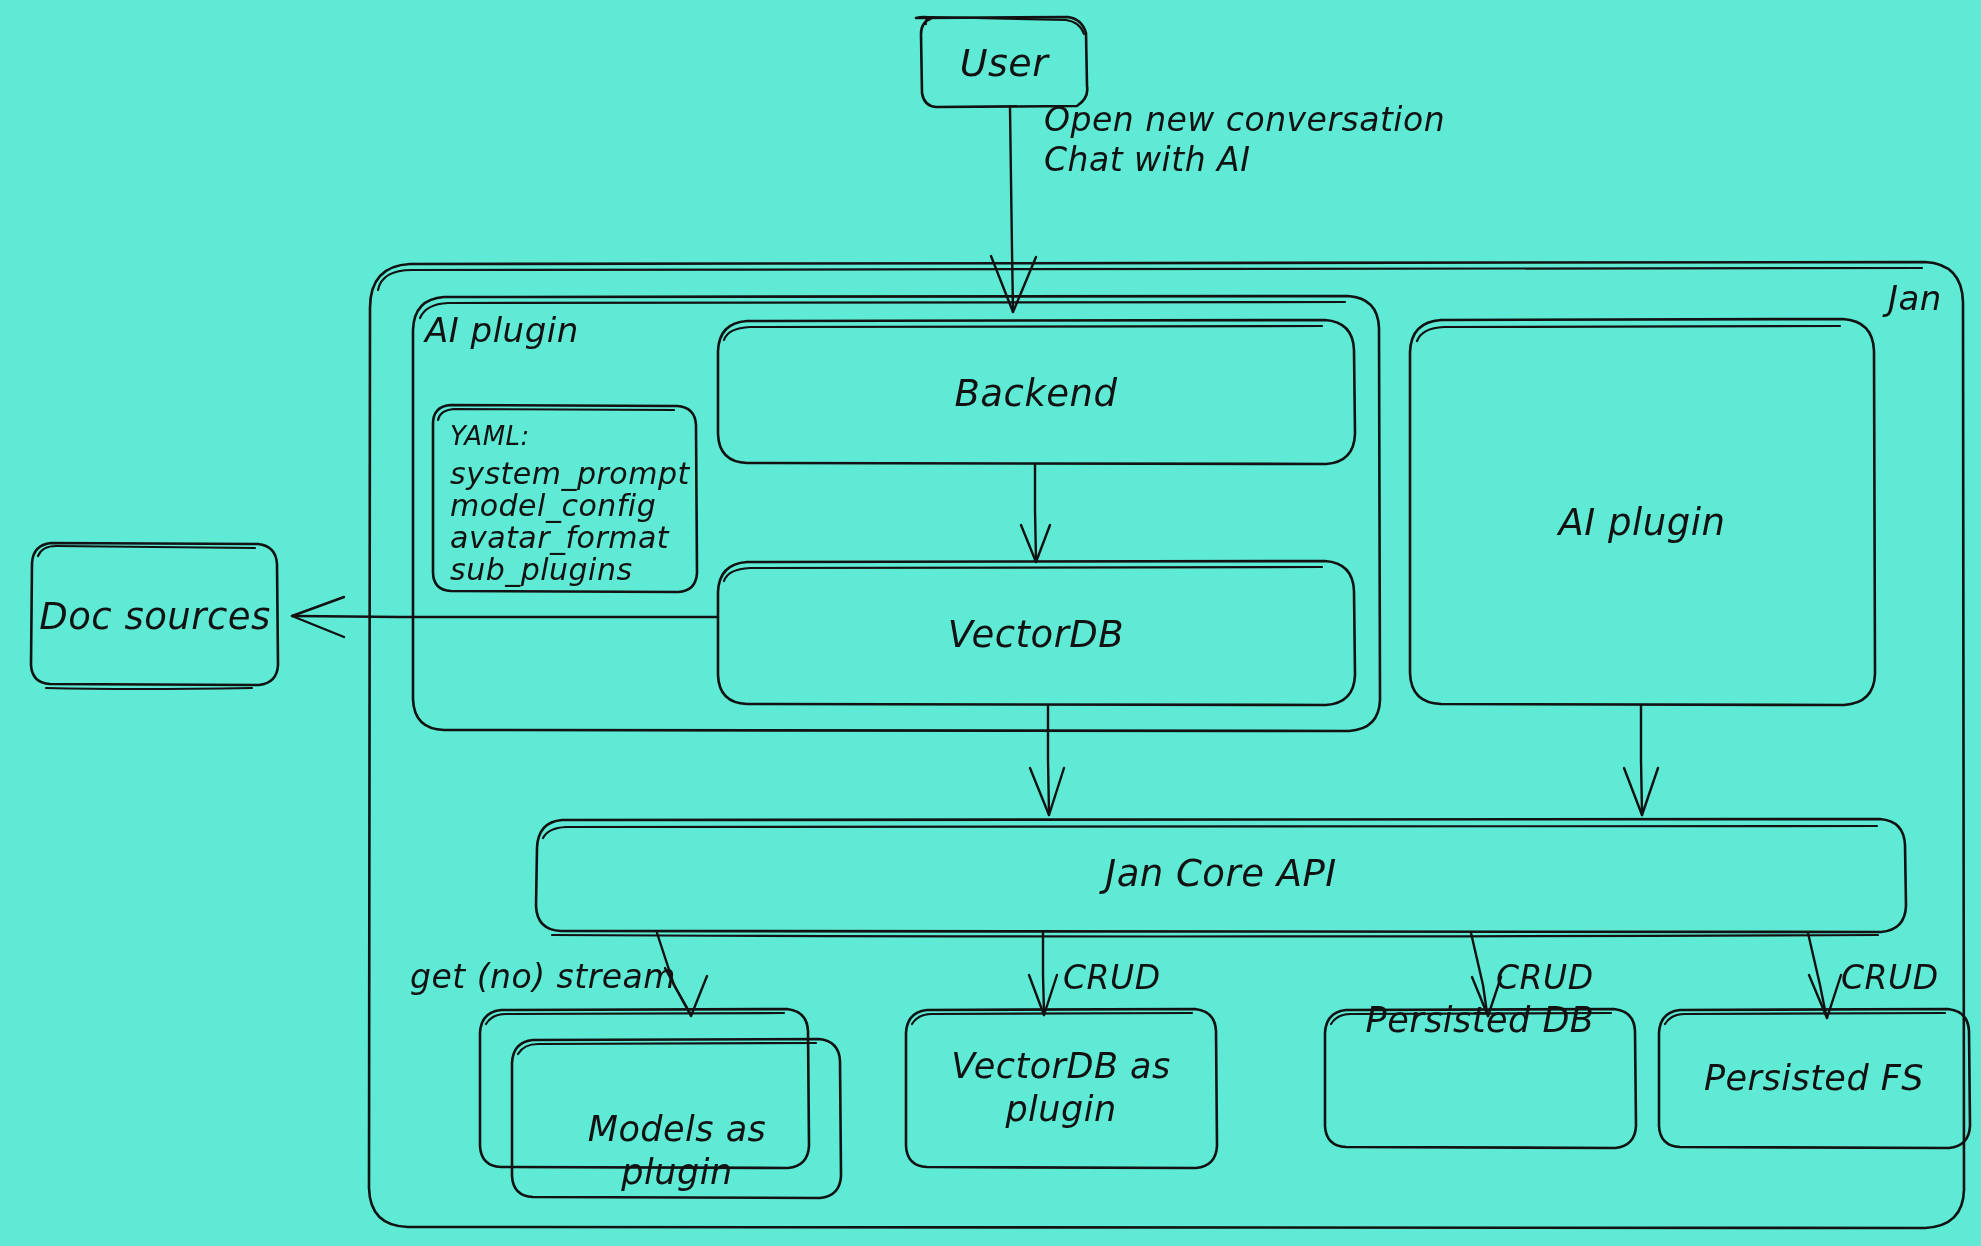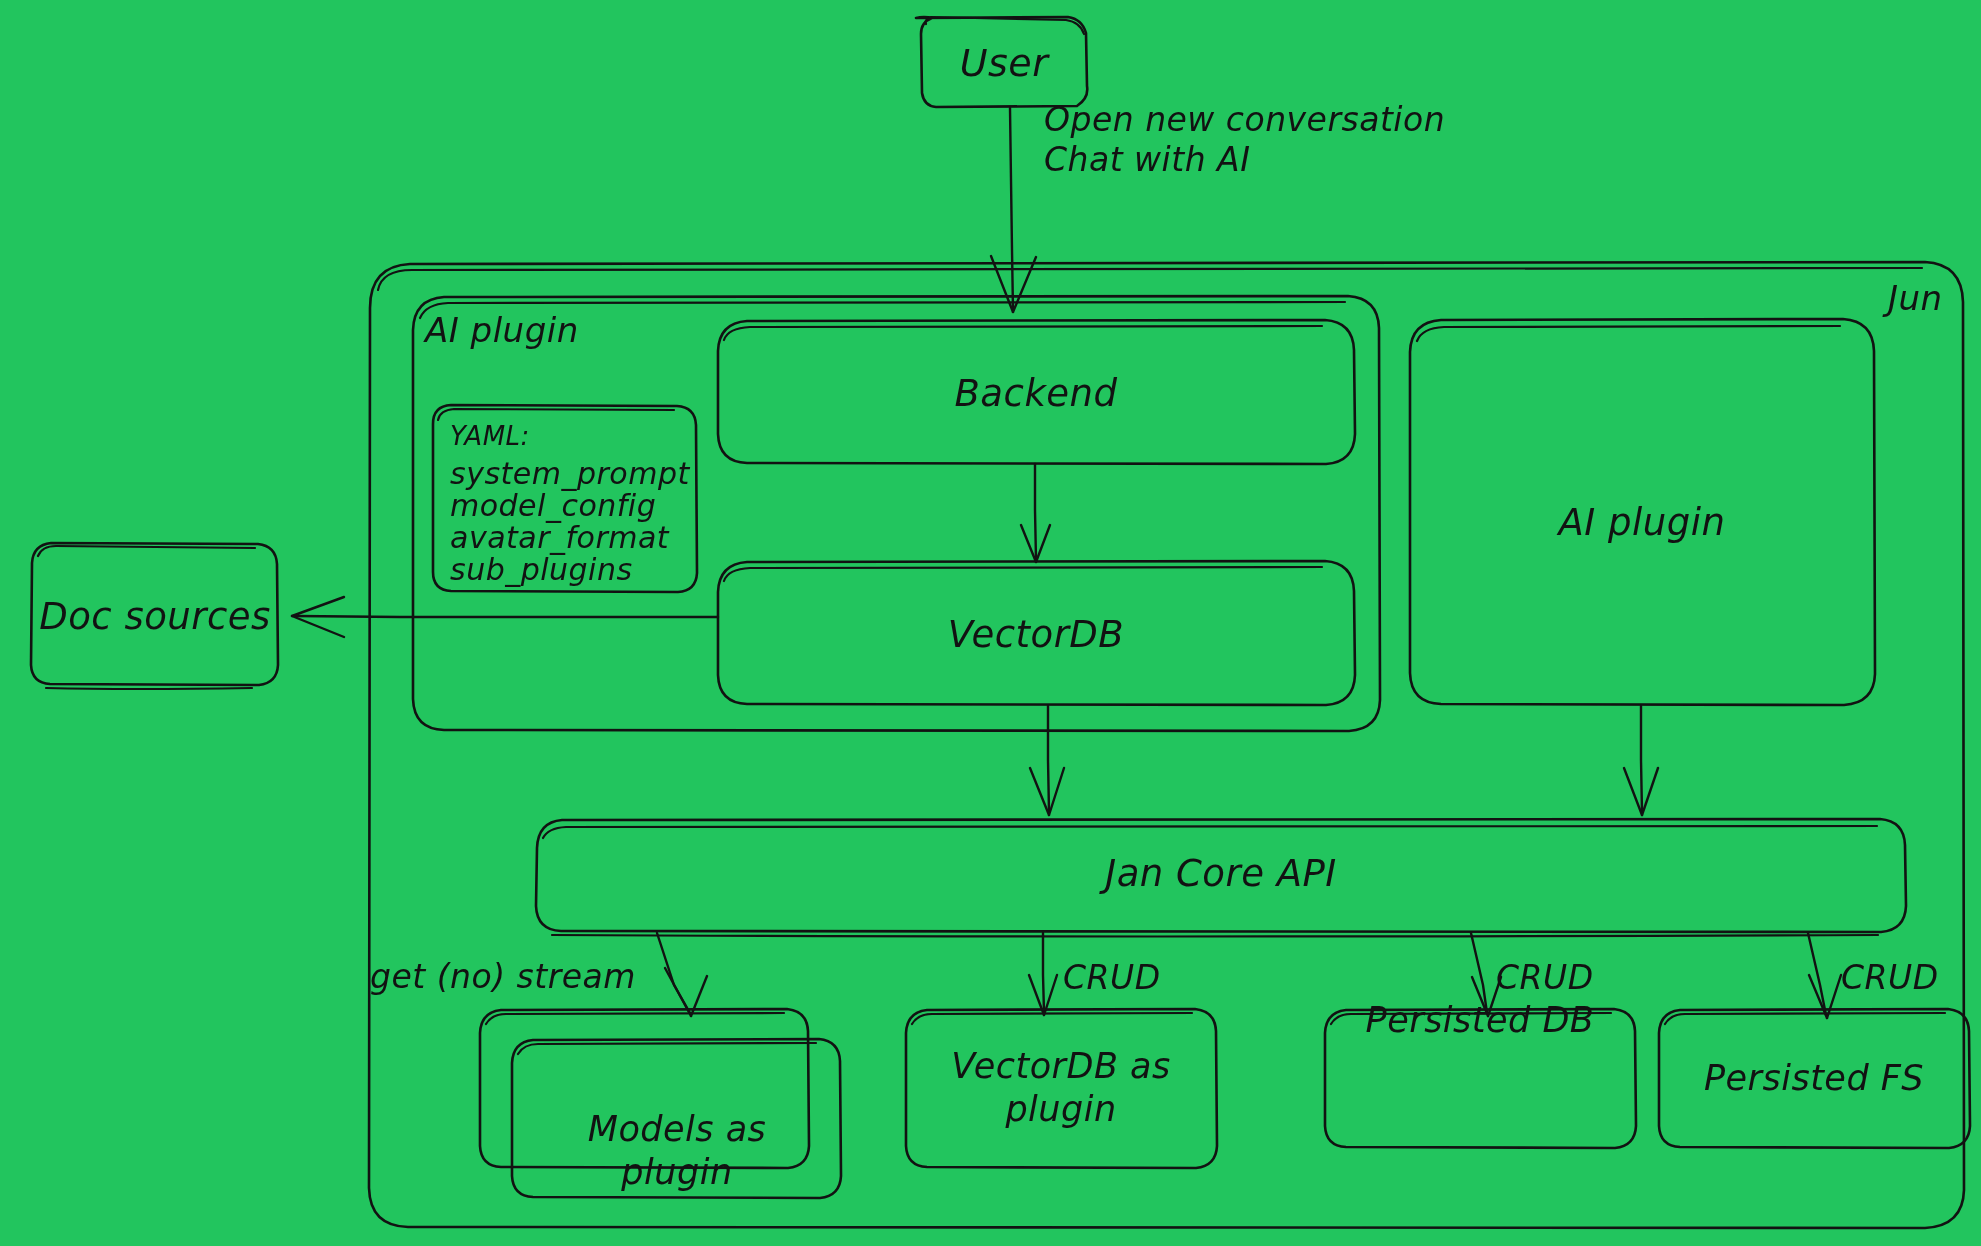--- a/index.html
+++ b/index.html
@@ -8,21 +8,21 @@
     padding: 0;
     background: #ffffff;
   }
   body {
     font-family: "DejaVu Sans", sans-serif;
   }
   #canvas {
     position: relative;
     width: 1981px;
     height: 1246px;
-    background: #22c55e;
+    background: #5eead4;
     overflow: hidden;
   }
   #sketch {
     position: absolute;
     left: 0;
     top: 0;
     width: 1981px;
     height: 1246px;
     pointer-events: none;
   }
@@ -189,41 +189,41 @@
       <path class="s" d="M1659 1033 Q1660 1012 1680 1010 L1948 1009 Q1968 1011 1969 1031 L1970 1126 Q1969 1146 1949 1148 L1680 1147 Q1660 1146 1659 1126 Z"></path>
       <path class="s2" d="M1665 1024 Q1671 1014 1685 1014 L1945 1013"></path>
     </g>
   </svg>
 
   <div class="lbl ctr n-user" style="left:1004px; top:63px;">User</div>
 
   <div class="lbl lft n-edge" style="left:1044px; top:140px;"><span style="white-space:pre-line;">Open new conversation
 Chat with AI</span></div>
 
-  <div class="lbl lft n-group" style="left:1888px; top:299px;">Jun</div>
+  <div class="lbl lft n-group" style="left:1888px; top:299px;">Jan</div>
 
   <div class="lbl lft n-group" style="left:425px; top:331px;">AI plugin</div>
 
   <div class="lbl lft n-yamlhead" style="left:450px; top:437px;">YAML:</div>
   <div class="lbl lft n-yaml" style="left:450px; top:474px;">system_prompt</div>
   <div class="lbl lft n-yaml" style="left:450px; top:506px;">model_config</div>
   <div class="lbl lft n-yaml" style="left:450px; top:538px;">avatar_format</div>
   <div class="lbl lft n-yaml" style="left:450px; top:570px;">sub_plugins</div>
 
   <div class="lbl ctr n-box" style="left:1036px; top:394px;">Backend</div>
 
   <div class="lbl ctr n-box" style="left:1036px; top:635px;">VectorDB</div>
 
   <div class="lbl ctr n-box" style="left:1642px; top:523px;">AI plugin</div>
 
   <div class="lbl ctr n-box" style="left:155px; top:617px;">Doc sources</div>
 
   <div class="lbl ctr n-box" style="left:1221px; top:874px;">Jan Core API</div>
 
-  <div class="lbl lft n-edge" style="left:370px; top:977px;">get (no) stream</div>
+  <div class="lbl lft n-edge" style="left:370px; top:977px;padding-left:40px;">get (no) stream</div>
 
   <div class="lbl lft n-edge" style="left:1063px; top:978px;">CRUD</div>
 
   <div class="lbl lft n-edge" style="left:1496px; top:978px;">CRUD</div>
 
   <div class="lbl lft n-edge" style="left:1841px; top:978px;">CRUD</div>
 
   <div class="lbl ctr n-boxsm" style="left:677px; top:1118px; white-space:pre-line;margin-top:33px;">Models as
 plugin</div>
 

